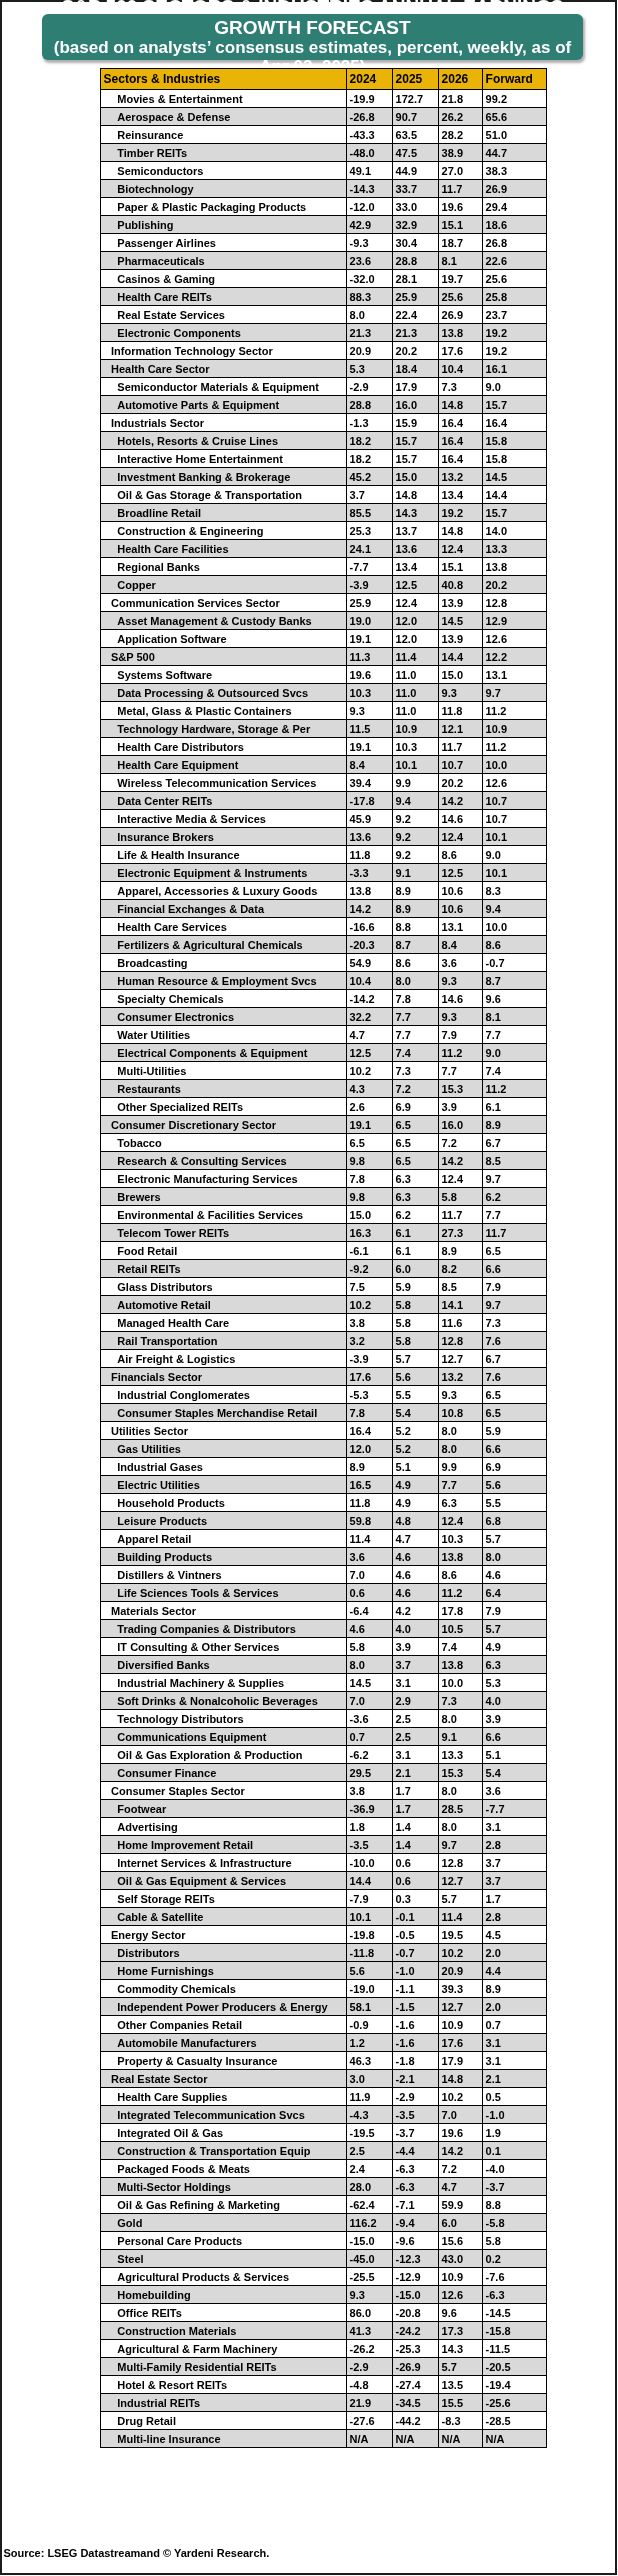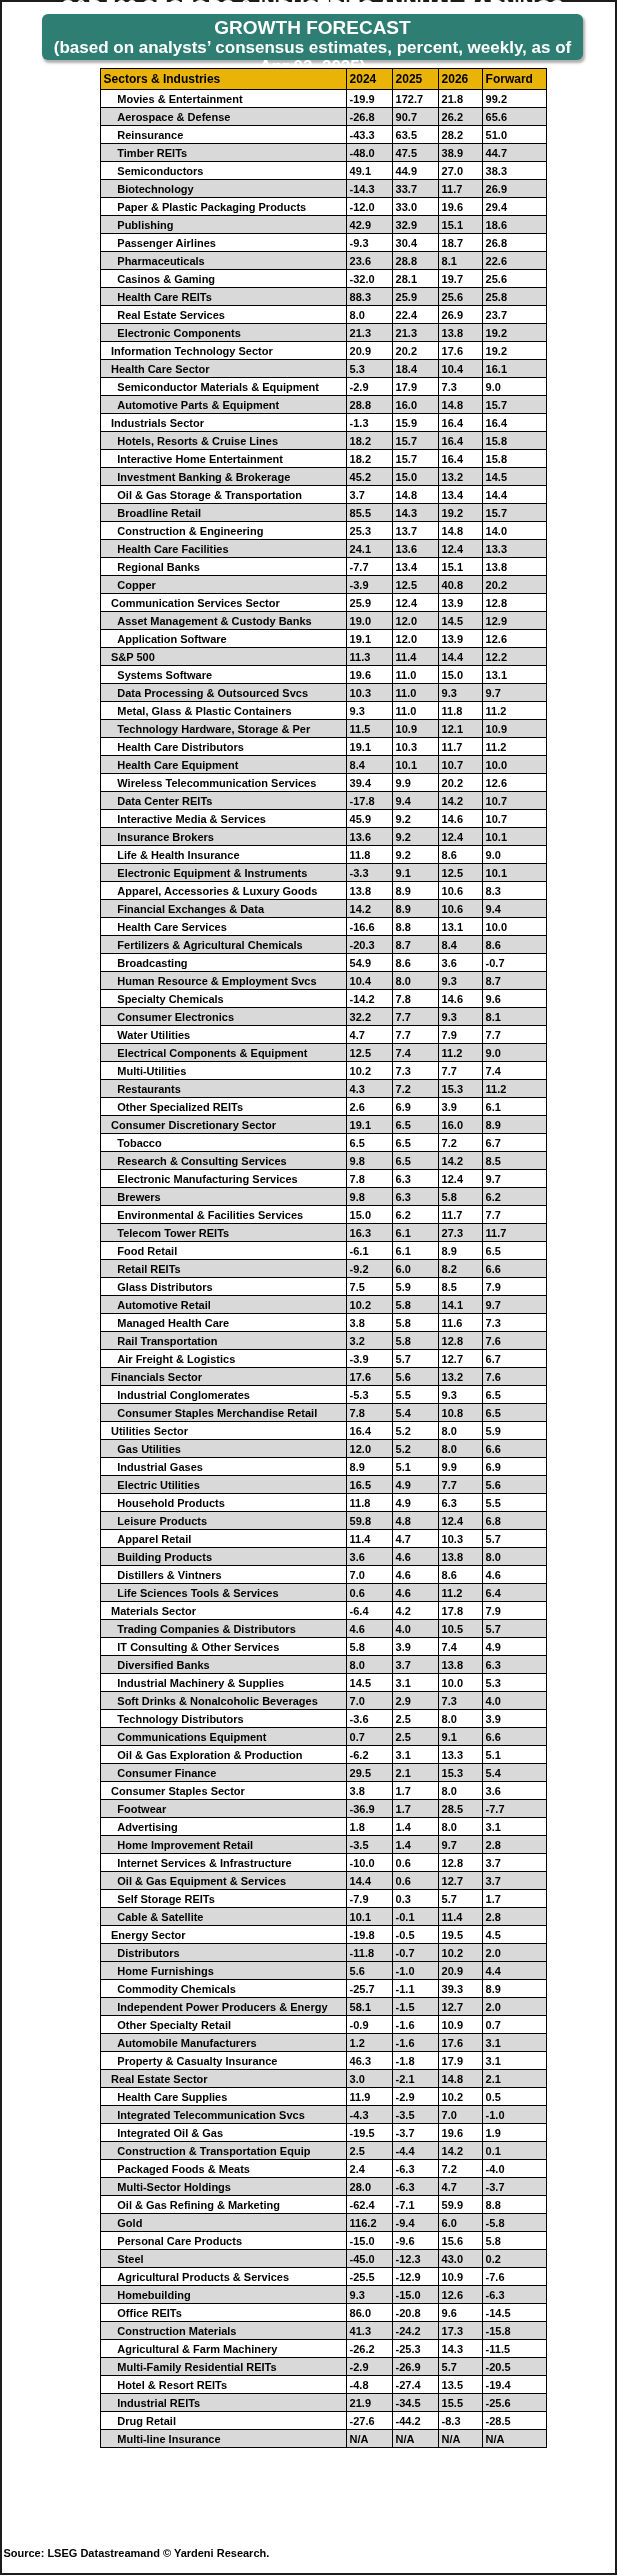--- a/index.html
+++ b/index.html
@@ -800,34 +800,34 @@
         </tr>
         <tr class="alt ">
           <td class="name">Home Furnishings</td>
           <td>5.6</td>
           <td>-1.0</td>
           <td>20.9</td>
           <td>4.4</td>
         </tr>
         <tr class="">
           <td class="name">Commodity Chemicals</td>
-          <td>-25.7</td>
+          <td>-19.0</td>
           <td>-1.1</td>
           <td>39.3</td>
           <td>8.9</td>
         </tr>
         <tr class="alt ">
           <td class="name">Independent Power Producers &amp; Energy</td>
           <td>58.1</td>
           <td>-1.5</td>
           <td>12.7</td>
           <td>2.0</td>
         </tr>
         <tr class="">
-          <td class="name">Other Specialty Retail</td>
+          <td class="name">Other Companies Retail</td>
           <td>-0.9</td>
           <td>-1.6</td>
           <td>10.9</td>
           <td>0.7</td>
         </tr>
         <tr class="alt ">
           <td class="name">Automobile Manufacturers</td>
           <td>1.2</td>
           <td>-1.6</td>
           <td>17.6</td>

